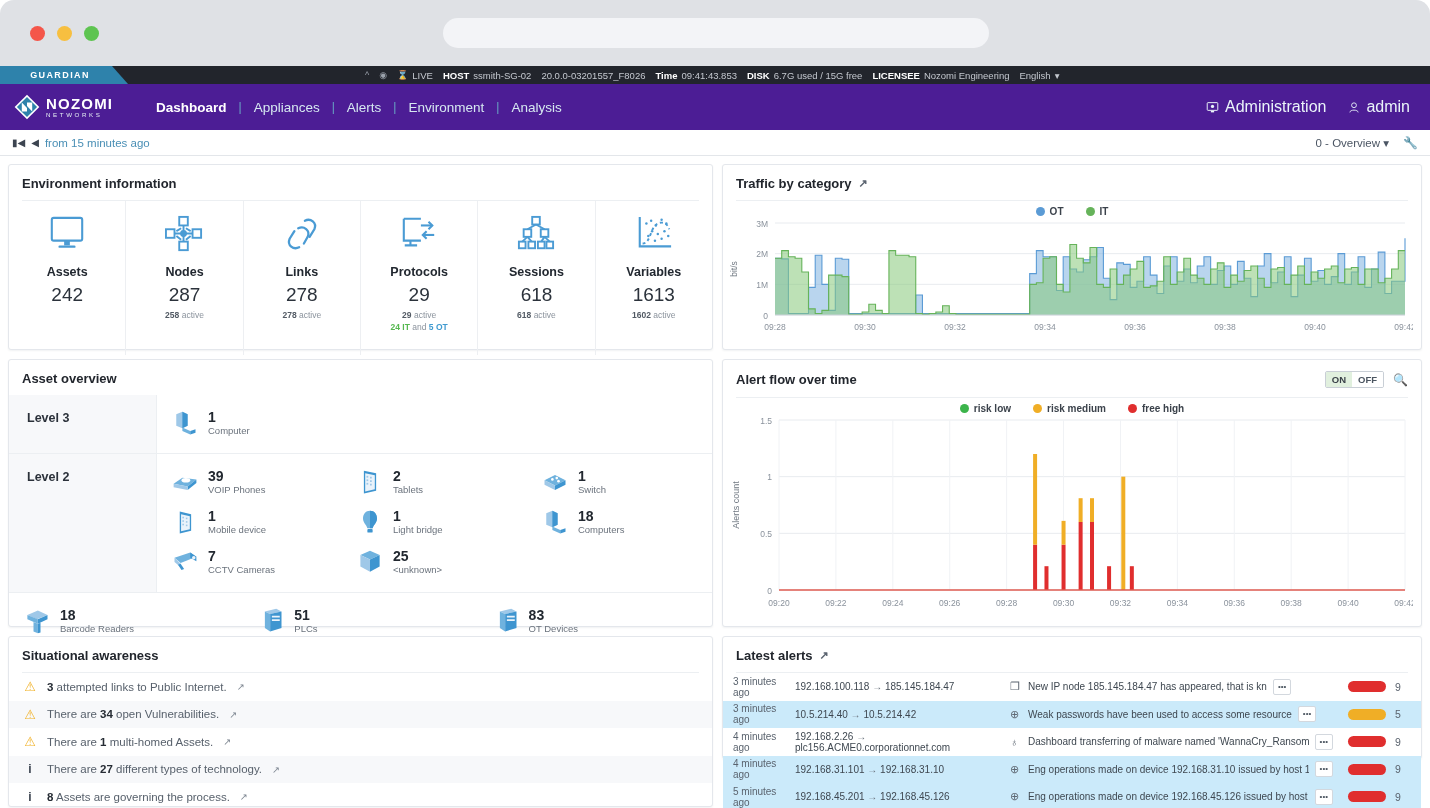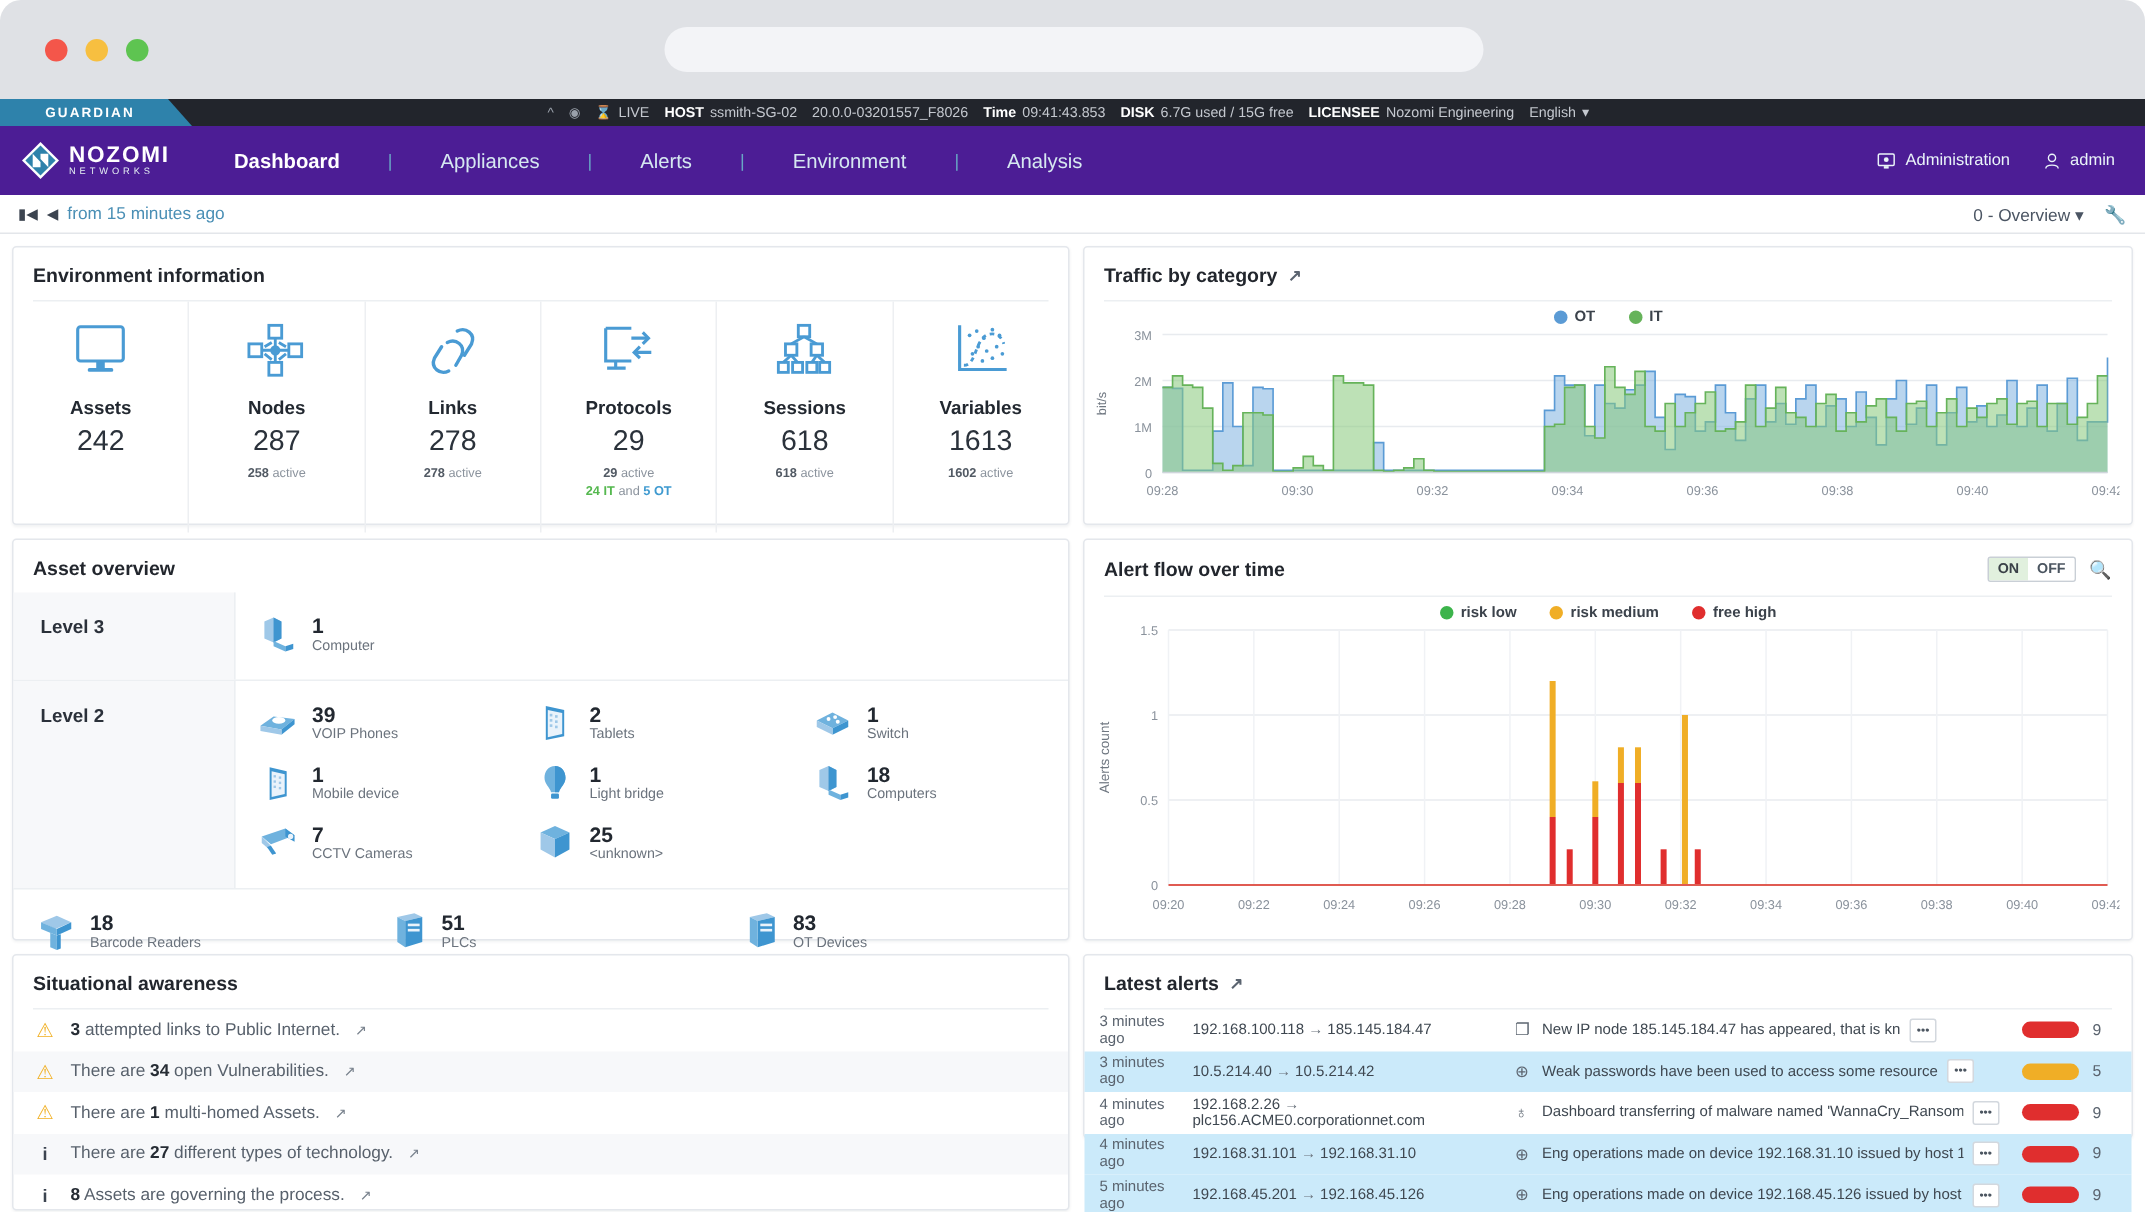--- a/index.html
+++ b/index.html
@@ -51,26 +51,26 @@
   
   .navbar {
     position: relative; height: 46px; background: #4c1d95;
     display: flex; align-items: center; color: #fff;
   }
   .logo-wrap { width: 128px; display: flex; align-items: center; gap: 6px; padding-left: 14px; }
   .logo-mark { width: 26px; height: 26px; flex: 0 0 26px; }
   .logo-text { line-height: 1.0; }
   .logo-name { font-size: 15px; font-weight: bold; letter-spacing: 1.2px; color: #fff; }
   .logo-sub { font-size: 6.2px; letter-spacing: 2.6px; color: #e4eef3; margin-top: 1px; }
-  .nav-items { display: flex; align-items: center; margin-left: 16px; gap: 20px; }
+  .nav-items { display: flex; align-items: center; margin-left: 16px; }
   .nav-item { font-size: 13.5px; color: #d6e8f1; padding: 0 12px; cursor: pointer; }
   .nav-item.active { color: #fff; font-weight: bold; }
   .nav-sep { color: #68a7c5; font-size: 12px; }
   .nav-right { margin-left: auto; display: flex; align-items: center; gap: 22px; padding-right: 20px; }
-  .nav-right-item { font-size: 11px; color: #eaf4f9; display: flex; align-items: center; gap: 6px; cursor: pointer; }
+  .nav-right-item { font-size: 16px; color: #eaf4f9; display: flex; align-items: center; gap: 6px; cursor: pointer; }
 
   
   .subbar {
     position: relative; height: 26px; background: #fff; border-bottom: 1px solid #e3e6ea;
     display: flex; align-items: center; padding: 0 12px;
   }
   .timerange { display: flex; align-items: center; gap: 6px; font-size: 11.5px; color: #4a8fb5; }
   .tr-ico { color: #3c4450; font-size: 10px; }
   .subbar-right { margin-left: auto; display: flex; align-items: center; gap: 14px; }
   .overview-sel { font-size: 11.5px; color: #4b5563; cursor: pointer; }

